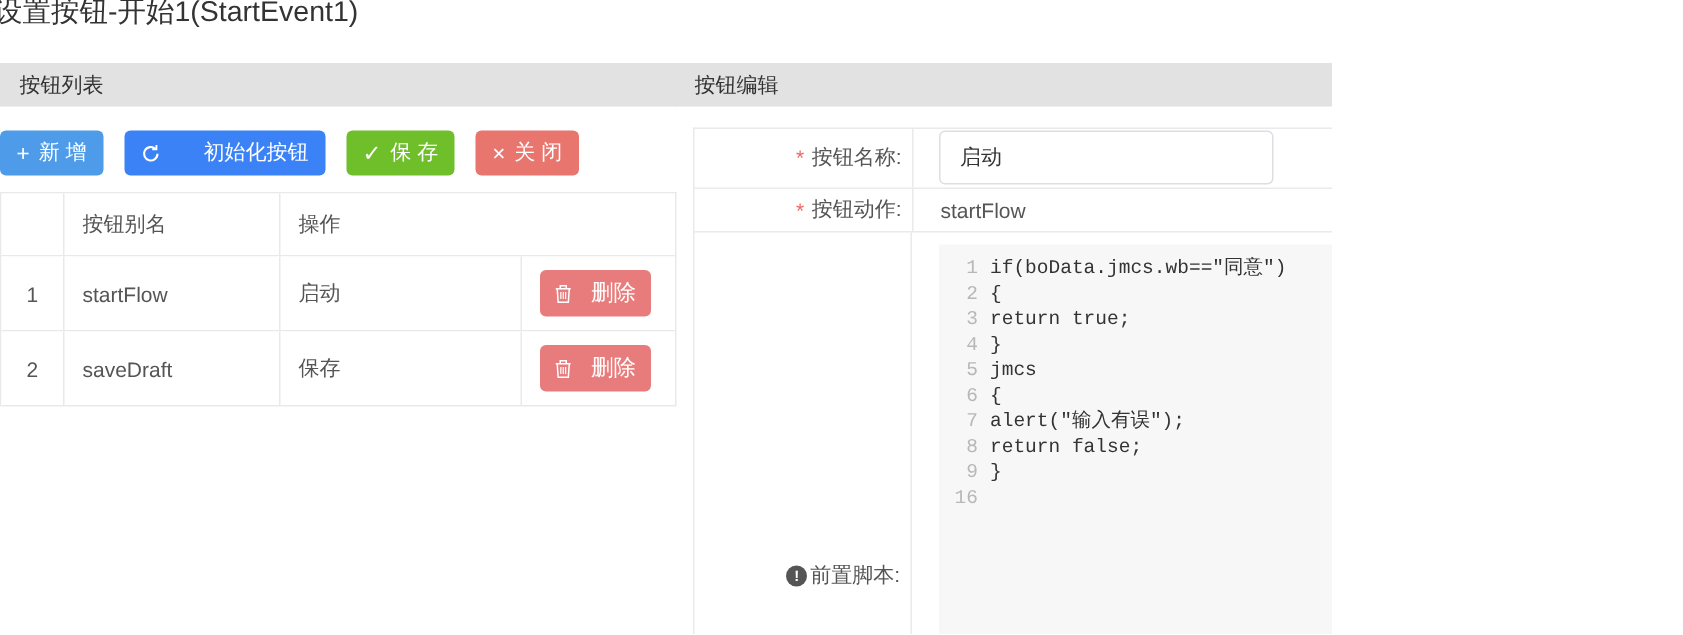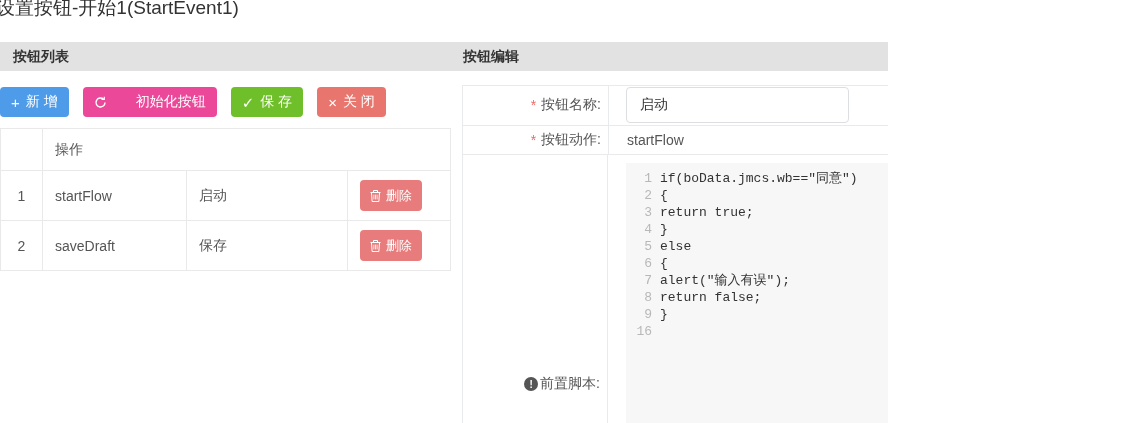--- a/index.html
+++ b/index.html
@@ -5,50 +5,50 @@
   * { margin:0; padding:0; box-sizing:border-box; }
   html,body { background:#fff; }
   body { font-family:"Liberation Sans","DejaVu Sans",sans-serif; color:#333; }
   .screen { position:relative; width:888px; height:423px; overflow:hidden; background:#fff; }
 
   
   .page-title { position:absolute; top:-5px; left:-4px; font-size:19px; color:#333; white-space:nowrap; }
 
   
   .panel-header { position:absolute; top:42px; height:29px; background:#e2e2e2; font-size:14px;
-                  font-weight:bold; color:#333; line-height:29px; padding-left:13px; }
+                  font-weight:normal; color:#333; line-height:29px; padding-left:13px; }
   .panel-header.left  { left:0; width:451px; }
   .panel-header.right { left:450px; width:660px; }
 
   
   .toolbar { position:absolute; top:87px; left:0; display:flex; gap:14px; }
   .btn { height:30px; border:none; border-radius:4px; color:#fff; font-size:14px;
          font-family:inherit; display:inline-flex; align-items:center; gap:6px;
          padding:0 11px; cursor:pointer; white-space:nowrap; }
   .btn .ic-ch { font-size:15px; line-height:1; }
   .btn-blue   { background:#4d9be9; }
-  .btn-orange { background:#ec4899;gap:29px; }
+  .btn-orange { background:#3b82f6;gap:29px; }
   .btn-green  { background:#6fbf2b; }
   .btn-red    { background:#e8756e; }
 
   
   .btable { position:absolute; top:128px; left:0; width:451px; border:1px solid #e9e9e9; border-bottom:none; }
   .trow { display:flex; border-bottom:1px solid #e9e9e9; background:#fff; }
   .trow.thead { height:42px; }
   .trow.tdata { height:50px; }
   .tc { display:flex; align-items:center; border-right:1px solid #e9e9e9; padding:0 12px;
         font-size:14px; color:#555; overflow:hidden; }
   .tc:last-child { border-right:none; }
   .c0 { width:42px; justify-content:center; padding:0; }
   .c1 { width:144px; }
   .c2 { width:161px; }
   .c3 { width:102px; }
   .btn-del { height:31px; border:none; border-radius:4px; background:#e87c7c; color:#fff;
-             font-size:13px; font-family:inherit; display:inline-flex; align-items:center;
-             gap:5px; padding:0 10px; cursor:pointer; }
+             font-size:15px; font-family:inherit; display:inline-flex; align-items:center;
+             gap:13px; padding:0 10px; cursor:pointer; }
 
   
   .form { position:absolute; top:85px; left:462px; width:660px; height:338px;
           border:1px solid #e8eaec; border-bottom:none; display:flex; flex-direction:column; }
   .frow { display:flex; }
   .frow1 { height:70px; border-bottom:1px solid #e8eaec; }
   .frow2 { height:51px; border-bottom:1px solid #e8eaec; }
   .frow3 { flex:1; }
   .flabel { width:146px; border-right:1px solid #e8eaec; display:flex; align-items:center;
             justify-content:flex-end; padding-right:7px; font-size:14px; color:#555; }
@@ -104,20 +104,21 @@
     </button>
     <button class="btn btn-red">
       <span class="ic-ch">×</span>
       <span>关 闭</span>
     </button>
   </div>
 
   <div class="btable">
     <div class="trow thead">
       <div class="tc c0"></div>
+      <div class="tc c1">按钮别名</div>
       <div class="tc c3">操作</div>
     </div>
     <div class="trow tdata">
       <div class="tc c0">1</div>
       <div class="tc c1">startFlow</div>
       <div class="tc c2">启动</div>
       <div class="tc c3">
         <button class="btn-del">
           <span style="display:inline-flex;">
             <svg width="11" height="12" viewBox="0 0 11 12" fill="none" stroke="#fff" stroke-width="1">
@@ -192,21 +193,21 @@
           <div class="code-line">
               <span class="ln">3</span>
               <span class="lc">return true;</span>
             </div>
           <div class="code-line">
               <span class="ln">4</span>
               <span class="lc">}</span>
             </div>
           <div class="code-line">
               <span class="ln">5</span>
-              <span class="lc">else</span>
+              <span class="lc">jmcs</span>
             </div>
           <div class="code-line">
               <span class="ln">6</span>
               <span class="lc">{</span>
             </div>
           <div class="code-line">
               <span class="ln">7</span>
               <span class="lc">alert("输入有误");</span>
             </div>
           <div class="code-line">

